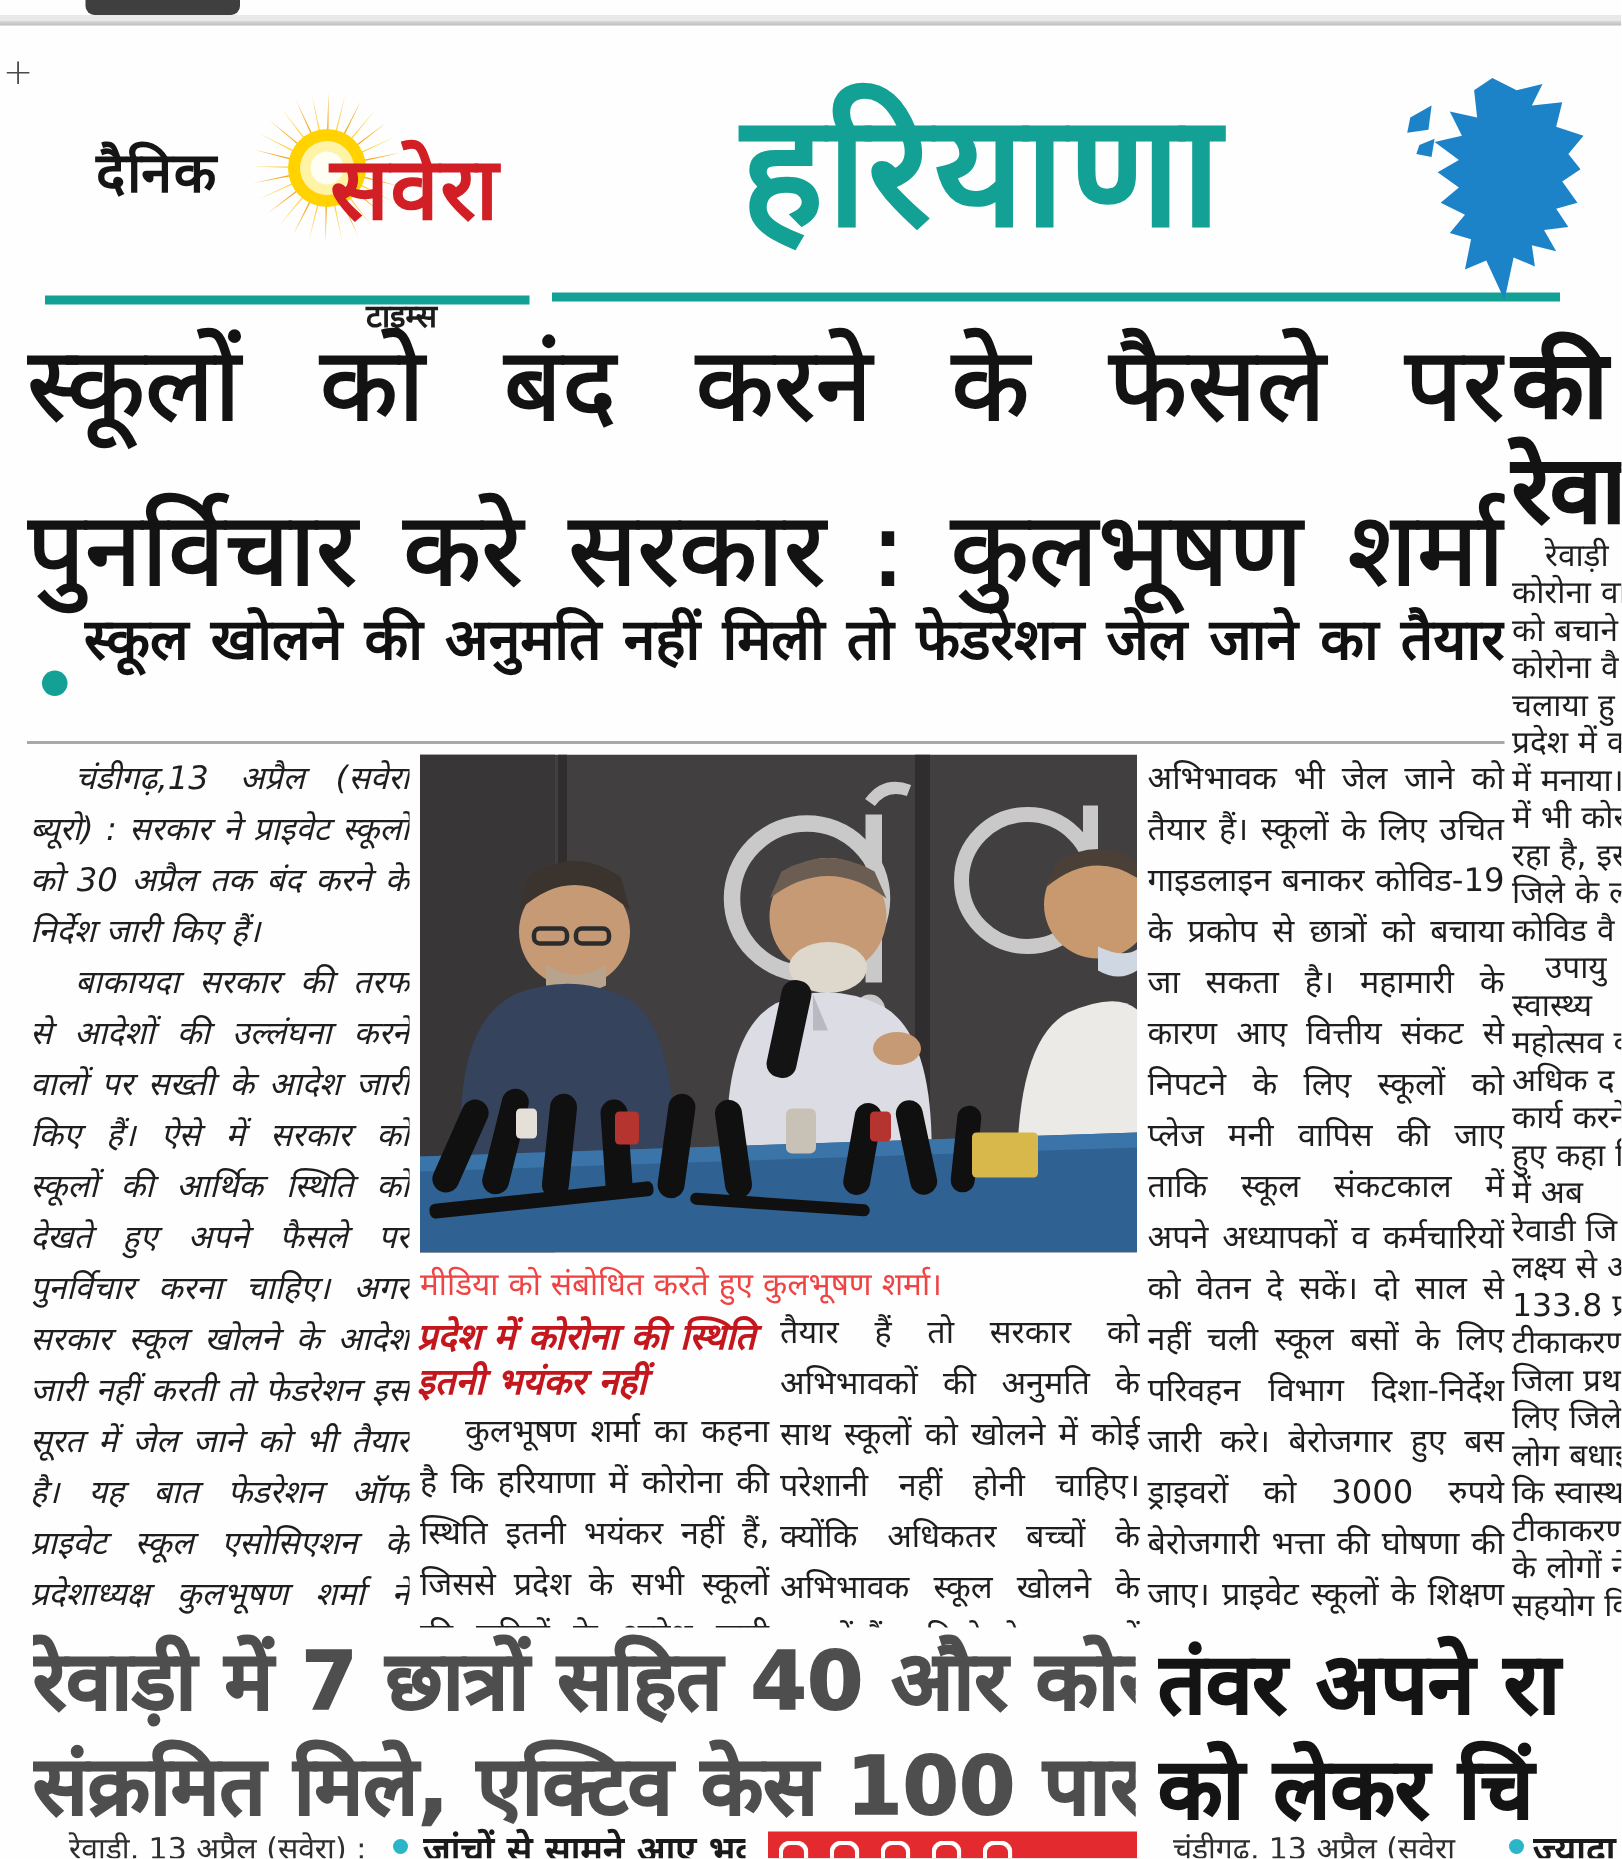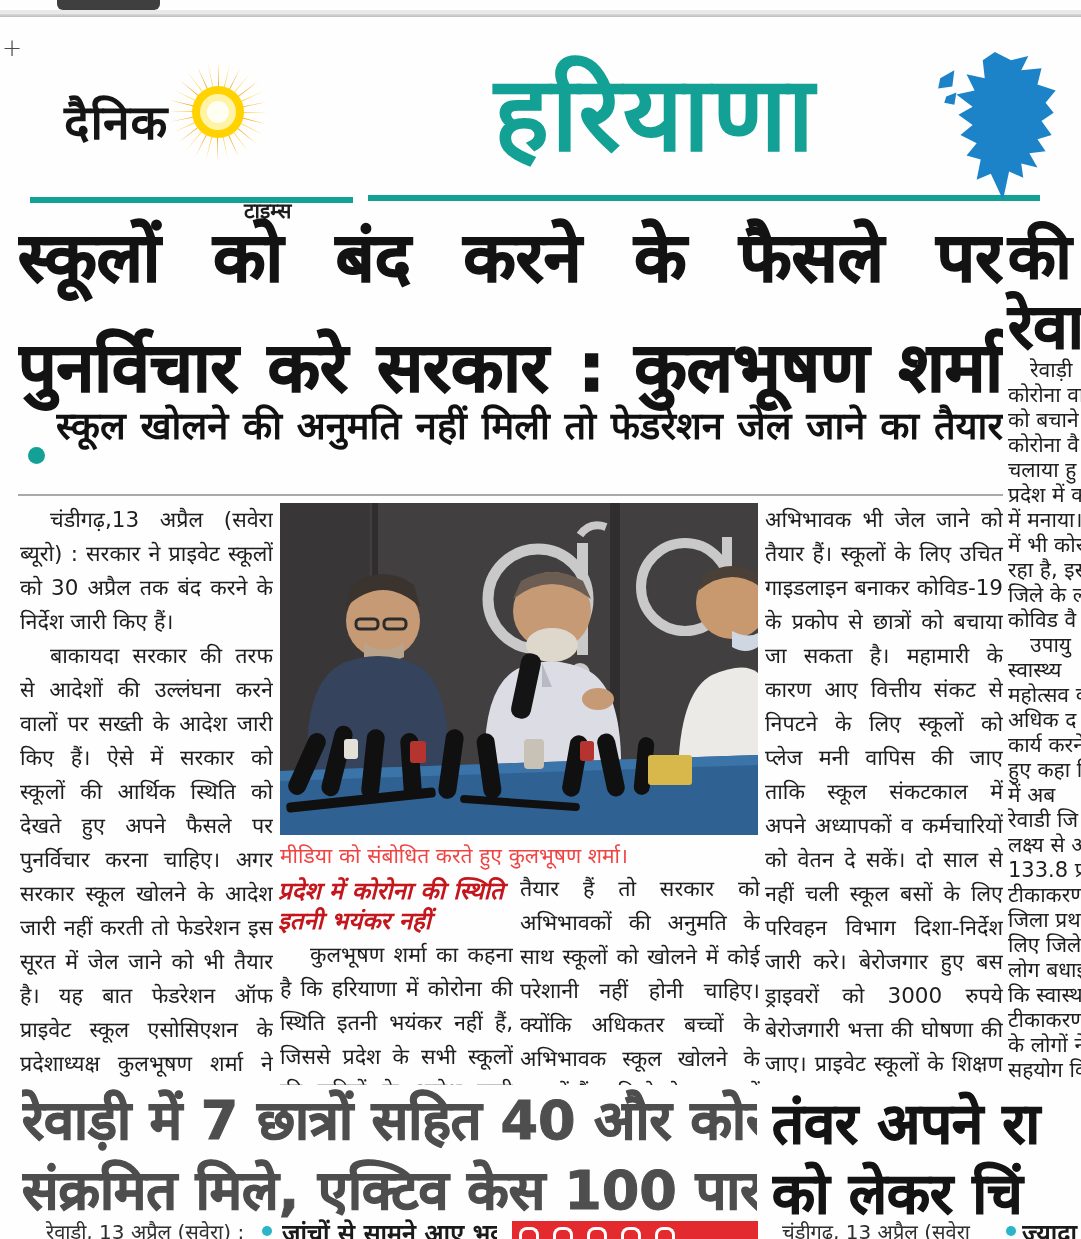--- a/index.html
+++ b/index.html
@@ -5,44 +5,44 @@
   html,body{margin:0;padding:0;background:#ffffff;}
   #page{position:relative;width:1081px;height:1239px;background:#fefefe;overflow:hidden;
         font-family:"DejaVu Sans","Liberation Sans",sans-serif;}
   
   #chrome-strip{position:absolute;left:0;top:10px;width:1081px;height:4px;background:#e9e9e9;}
   #chrome-tab{position:absolute;left:57px;top:0;width:103px;height:10px;background:#3f3f3f;border-radius:0 0 6px 6px;}
   #chrome-line{position:absolute;left:0;top:14px;width:1081px;height:3px;background:linear-gradient(#d9d9d9,#bdbdbd);}
   #zoom-plus{position:absolute;left:2px;top:36px;font-size:24px;font-weight:300;color:#4a4a4a;line-height:1;}
   
   #sun-icon{position:absolute;left:166px;top:58px;width:104px;height:104px;}
-  #logo-dainik{position:absolute;left:64px;top:88px;font-size:48px;font-weight:900;color:#151515;letter-spacing:1px;}
+  #logo-dainik{position:absolute;left:64px;top:88px;font-size:37px;font-weight:900;color:#151515;letter-spacing:1px;}
   #logo-savera{position:absolute;left:220px;top:84px;font-size:58px;font-weight:900;color:#d21f26;letter-spacing:1px;}
   #logo-times{position:absolute;left:244px;top:156px;font-size:21px;font-weight:800;color:#1c1c1c;margin-top:40px;}
   #logo-underline{position:absolute;left:30px;top:197px;width:323px;height:6px;background:#14a195;}
   #section-title{position:absolute;left:494px;top:44px;font-size:104px;font-weight:700;color:#14a195;letter-spacing:2px;line-height:1.35;}
   #section-underline{position:absolute;left:368px;top:195px;width:672px;height:6px;background:#14a195;}
   #haryana-map{position:absolute;left:928px;top:50px;width:150px;height:152px;}
   
-  .main-headline{position:absolute;left:18px;width:985px;font-size:68px;font-weight:700;color:#131313;
+  .main-headline{position:absolute;left:18px;width:985px;font-size:68px;font-weight:400;color:#131313;
                  -webkit-text-stroke:1.3px #131313;text-align:justify;text-align-last:justify;
                  white-space:nowrap;overflow:hidden;line-height:1.35;}
   #headline-1{top:212px;}
   #headline-2{top:322px;}
   
   #sub-bullet{position:absolute;left:28px;top:447px;width:17px;height:17px;border-radius:50%;background:#14a195;}
   #subheadline{position:absolute;left:56px;top:400px;width:947px;font-size:38px;font-weight:800;color:#111;
                text-align:justify;text-align-last:justify;white-space:nowrap;overflow:hidden;line-height:1.4;}
   #rule-under-sub{position:absolute;left:18px;top:494px;width:985px;height:2px;background:#a9a9a9;}
   
   .bodycol{position:absolute;font-size:21.5px;line-height:34px;color:#1e1e1e;text-align:justify;
            font-family:"DejaVu Sans","Liberation Sans",sans-serif;}
   .bodycol p{margin:0;}
   .bodycol p.ind{text-indent:30px;}
-  #col1{left:20px;top:503px;width:253px;height:580px;overflow:hidden;}
+  #col1{left:20px;top:503px;width:253px;height:580px;overflow:hidden;font-style:italic;}
   #col2{left:280px;top:938px;width:233px;height:147px;overflow:hidden;}
   #col3{left:520px;top:872px;width:240px;height:213px;overflow:hidden;}
   #col4{left:765px;top:503px;width:238px;height:580px;overflow:hidden;}
   #red-subhead{position:absolute;left:278px;top:876px;width:236px;font-size:24px;font-weight:800;font-style:italic;
                color:#c4161d;text-align:left;line-height:1.25;}
   
   #photo{position:absolute;left:280px;top:503px;width:478px;height:332px;}
   #photo-caption{position:absolute;left:280px;top:841px;width:478px;font-size:21px;font-weight:400;color:#ef4444;}
   
   #rc-head1{position:absolute;left:1008px;top:212px;font-size:62px;font-weight:900;color:#131313;-webkit-text-stroke:1px #131313;white-space:nowrap;}
@@ -115,20 +115,21 @@
             <polygon points="73.6,43.6 74.0,44.5 97.5,33.2" fill="#ffd24a"></polygon>
             <polygon points="75.4,48.7 75.6,49.6 101.0,43.9" fill="#f6a81c"></polygon>
           </g>
       </g>
       <circle cx="52" cy="54" r="26" fill="#ffd200"></circle>
       <circle cx="52" cy="54" r="18" fill="#fff3a6"></circle>
       <circle cx="52" cy="54" r="11" fill="#ffffff" opacity="0.85"></circle>
     </g>
   </svg>
   <div id="logo-dainik">दैनिक</div>
+  <div id="logo-savera">सवेरा</div>
   <div id="logo-times">टाइम्स</div>
   <div id="logo-underline"></div>
 
   <div id="section-title">हरियाणा</div>
   <div id="section-underline"></div>
 
   <svg id="haryana-map" viewBox="0 0 140 150">
     <polygon fill="#1d83c9" points="62,2 78,10 95,6 88,20 108,18 104,34 122,40 112,52 120,62 108,70 118,84 104,88 112,100 96,102 104,116 88,112 90,126 76,120 70,148 58,122 44,128 48,108 34,104 44,92 28,84 40,74 26,64 40,56 24,44 42,40 34,24 52,28 50,10"></polygon>
     <polygon fill="#1d83c9" points="8,28 22,20 20,36 6,38"></polygon>
     <polygon fill="#1d83c9" points="14,46 24,42 22,54 12,52"></polygon>

